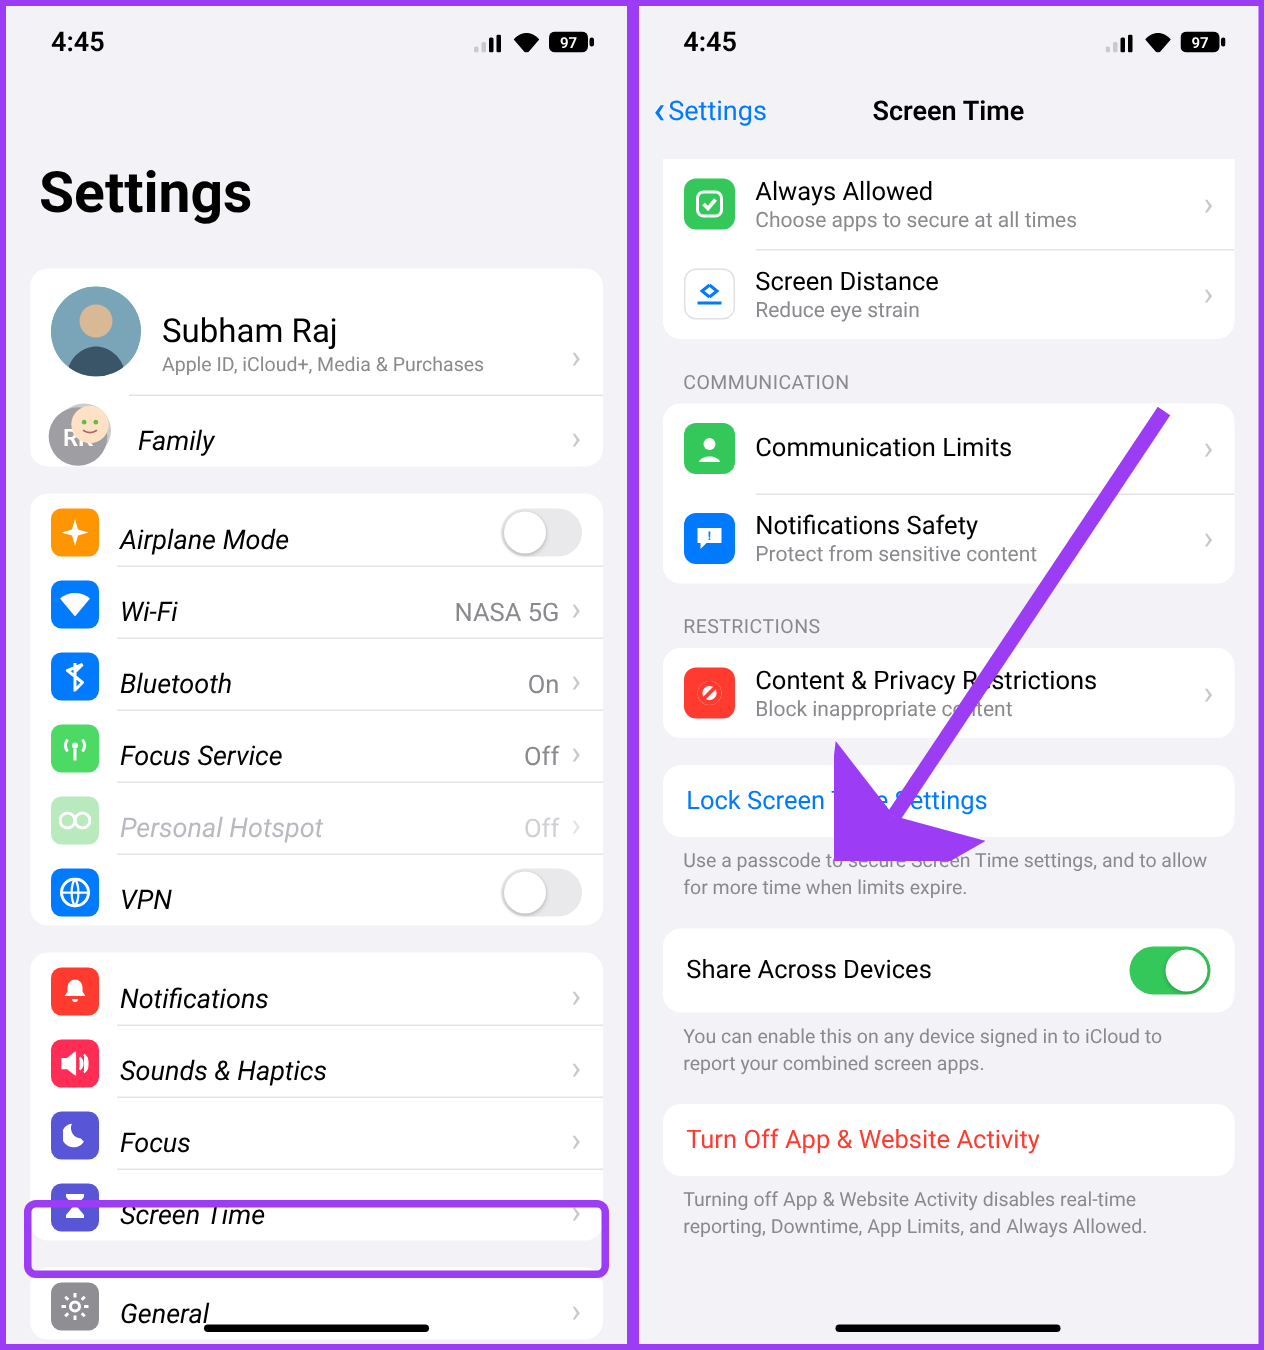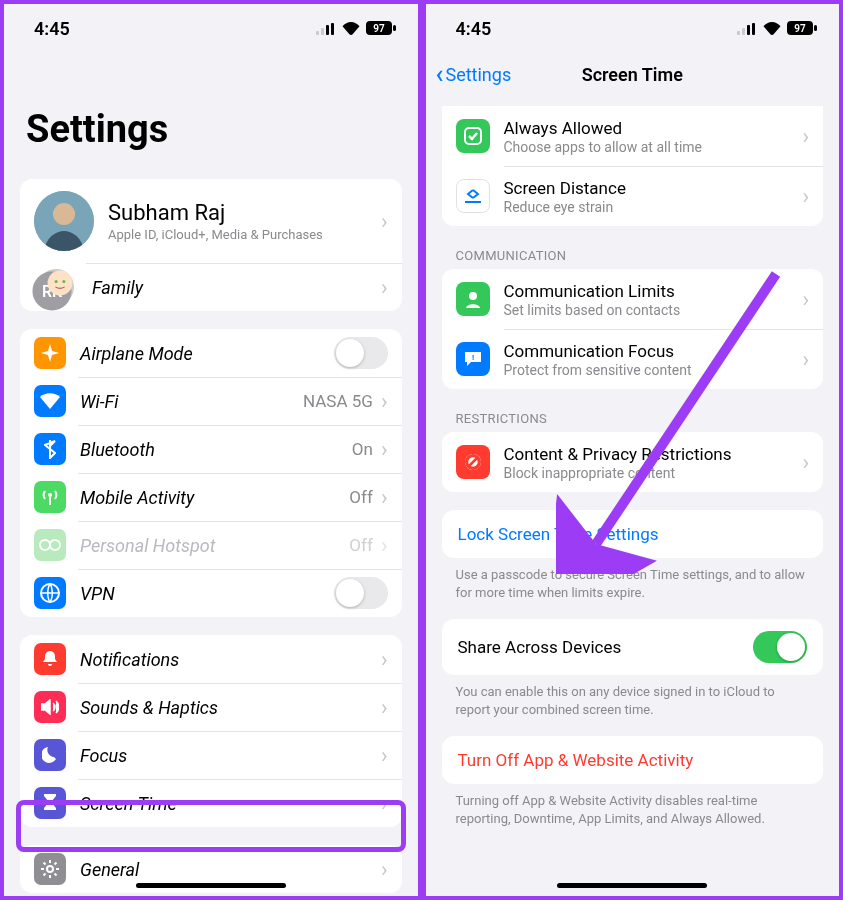--- a/index.html
+++ b/index.html
@@ -50,21 +50,21 @@
     color: #000;
   }
   .group {
     margin: 18px 16px 0 16px;
     background: #fff;
     border-radius: 12px;
     overflow: hidden;
   }
   .row {
     display: flex;
-    align-items: center;
+    align-items: flex-end;
     min-height: 48px;
     padding: 6px 14px 6px 14px;
     position: relative;
   }
   .row + .row::before {
     content: "";
     position: absolute;
     top: 0;
     left: 58px;
     right: 0;
@@ -245,21 +245,21 @@
       <span class="row-value">On</span>
       <span class="chevron">›</span>
     </div>
     <div class="row">
       <span class="icon-box bg-green">
           <svg width="20" height="20" viewBox="0 0 20 20" fill="#fff">
             <circle cx="10" cy="8" r="2"></circle>
             <path d="M5 4a7 7 0 000 8M15 4a7 7 0 010 8M10 10v8" stroke="#fff" stroke-width="2" fill="none"></path>
           </svg>
         </span>
-      <span class="row-label">Mobile Activity</span>
+      <span class="row-label">Focus Service</span>
       <span class="row-value">Off</span>
       <span class="chevron">›</span>
     </div>
     <div class="row">
       <span class="icon-box" style="background:#65d26e;opacity:.45">
           <svg width="22" height="14" viewBox="0 0 22 14" fill="none" stroke="#fff" stroke-width="2">
             <circle cx="6" cy="7" r="5"></circle>
             <circle cx="16" cy="7" r="5"></circle>
           </svg>
         </span>
@@ -369,21 +369,21 @@
     <div class="group" style="margin-top:10px; border-top-left-radius:0; border-top-right-radius:0;">
       <div class="row2">
         <span class="icon2 bg-dgreen">
             <svg width="20" height="20" viewBox="0 0 20 20" fill="#fff">
               <rect x="2" y="2" width="16" height="16" rx="4" fill="none" stroke="#fff" stroke-width="2"></rect>
               <path d="M6 10l3 3 5-6" stroke="#fff" stroke-width="2.5" fill="none"></path>
             </svg>
           </span>
         <div class="txtcol">
             <div class="t1">Always Allowed</div>
-            <div class="t2">Choose apps to allow at all time</div>
+            <div class="t2">Choose apps to secure at all times</div>
           </div>
         <span class="chevron">›</span>
       </div>
       <div class="row2">
         <span class="icon2" style="background:#fff;border:1px solid #e0e0e5">
             <svg width="22" height="16" viewBox="0 0 22 16" fill="none" stroke="#007aff" stroke-width="2">
               <path d="M11 2l-5 4 5 4M11 2l5 4-5 4M3 14h16"></path>
             </svg>
           </span>
         <div class="txtcol">
@@ -398,33 +398,32 @@
     <div class="group" style="margin-top:0">
       <div class="row2">
         <span class="icon2 bg-dgreen">
             <svg width="20" height="20" viewBox="0 0 20 20" fill="#fff">
               <circle cx="10" cy="7" r="4"></circle>
               <path d="M3 19c1-5 13-5 14 0z"></path>
             </svg>
           </span>
         <div class="txtcol">
             <div class="t1">Communication Limits</div>
-            <div class="t2">Set limits based on contacts</div>
           </div>
         <span class="chevron">›</span>
       </div>
       <div class="row2">
         <span class="icon2 bg-blue">
             <svg width="20" height="18" viewBox="0 0 20 18" fill="#fff">
               <path d="M2 2h16v10H8l-4 4v-4H2z"></path>
               <text x="10" y="10" text-anchor="middle" fill="#007aff" font-size="8" font-weight="700">!</text>
             </svg>
           </span>
         <div class="txtcol">
-            <div class="t1">Communication Focus</div>
+            <div class="t1">Notifications Safety</div>
             <div class="t2">Protect from sensitive content</div>
           </div>
         <span class="chevron">›</span>
       </div>
     </div>
 
     <div class="sect-header">RESTRICTIONS</div>
     <div class="group" style="margin-top:0">
       <div class="row2">
         <span class="icon2 bg-red">
@@ -445,21 +444,21 @@
       </div>
     </div>
 
     <div class="link-row"><span>Lock Screen Time Settings</span></div>
     <div class="footer-txt">Use a passcode to secure Screen Time settings, and to allow for more time when limits expire.</div>
 
     <div class="share-row">
       <span style="flex:1">Share Across Devices</span>
       <span class="toggle on"></span>
     </div>
-    <div class="footer-txt">You can enable this on any device signed in to iCloud to report your combined screen time.</div>
+    <div class="footer-txt">You can enable this on any device signed in to iCloud to report your combined screen apps.</div>
 
     <div class="link-row red"><span>Turn Off App &amp; Website Activity</span></div>
     <div class="footer-txt" style="padding-bottom:30px">Turning off App &amp; Website Activity disables real-time reporting, Downtime, App Limits, and Always Allowed.</div>
   </div>
 
   <svg class="arrow-svg" style="left:130px; top:260px; width:230px; height:310px;" viewBox="0 0 230 310">
     <defs>
         <marker id="ah" markerWidth="12" markerHeight="12" refX="2" refY="6" orient="auto">
           <path d="M0 0L12 6L0 12L2 6z" fill="#9c3df5"></path>
         </marker>

